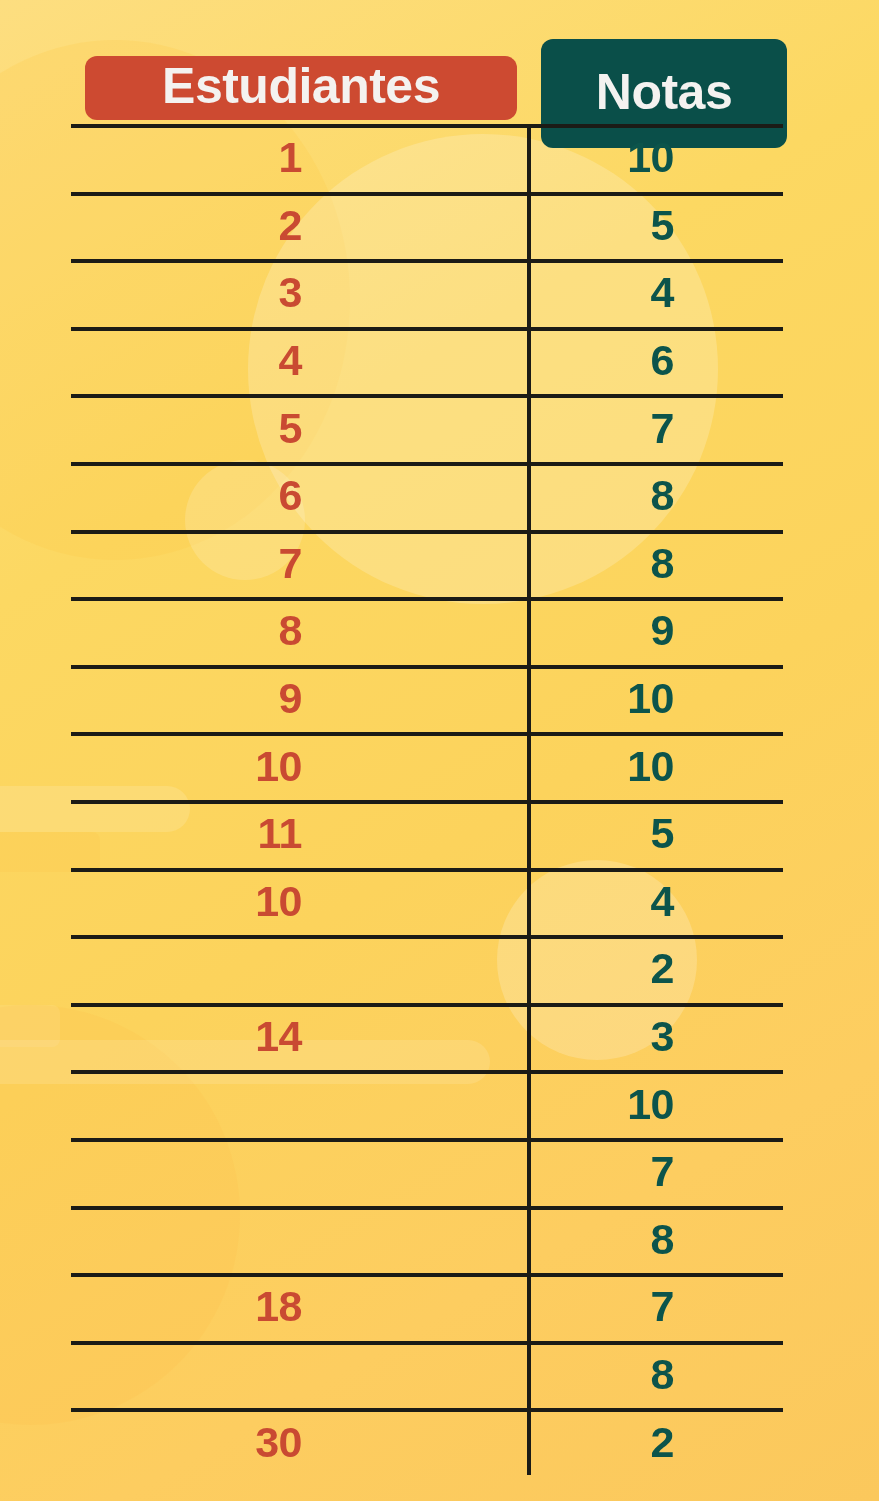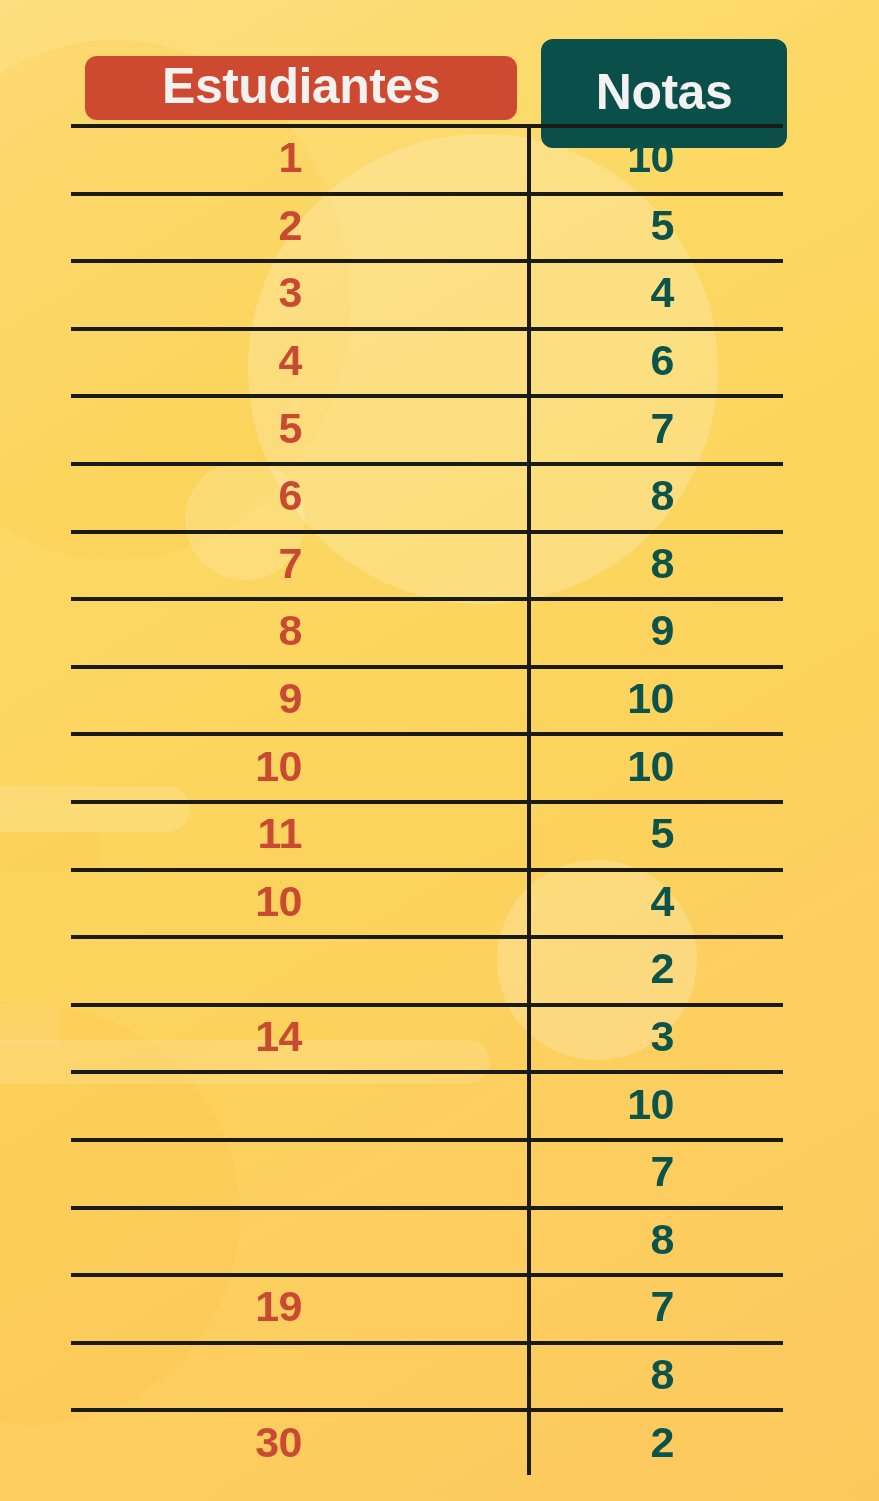--- a/index.html
+++ b/index.html
@@ -276,21 +276,21 @@
         <div class="row">
           <div class="rule"></div>
           <div class="cell cell-grade">7</div>
         </div>
         <div class="row">
           <div class="rule"></div>
           <div class="cell cell-grade">8</div>
         </div>
         <div class="row">
           <div class="rule"></div>
-          <div class="cell cell-student">19</div>
+          <div class="cell cell-student">18</div>
           <div class="cell cell-grade">7</div>
         </div>
         <div class="row">
           <div class="rule"></div>
           <div class="cell cell-grade">8</div>
         </div>
         <div class="row">
           <div class="rule"></div>
           <div class="cell cell-student">30</div>
           <div class="cell cell-grade">2</div>

